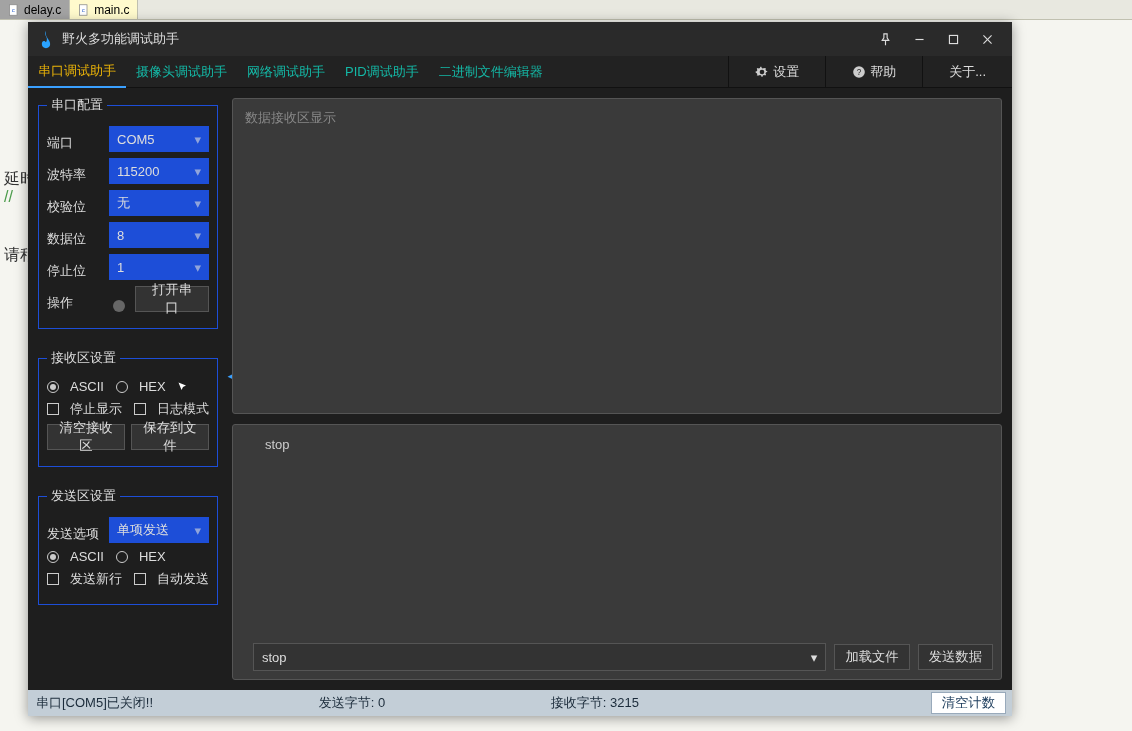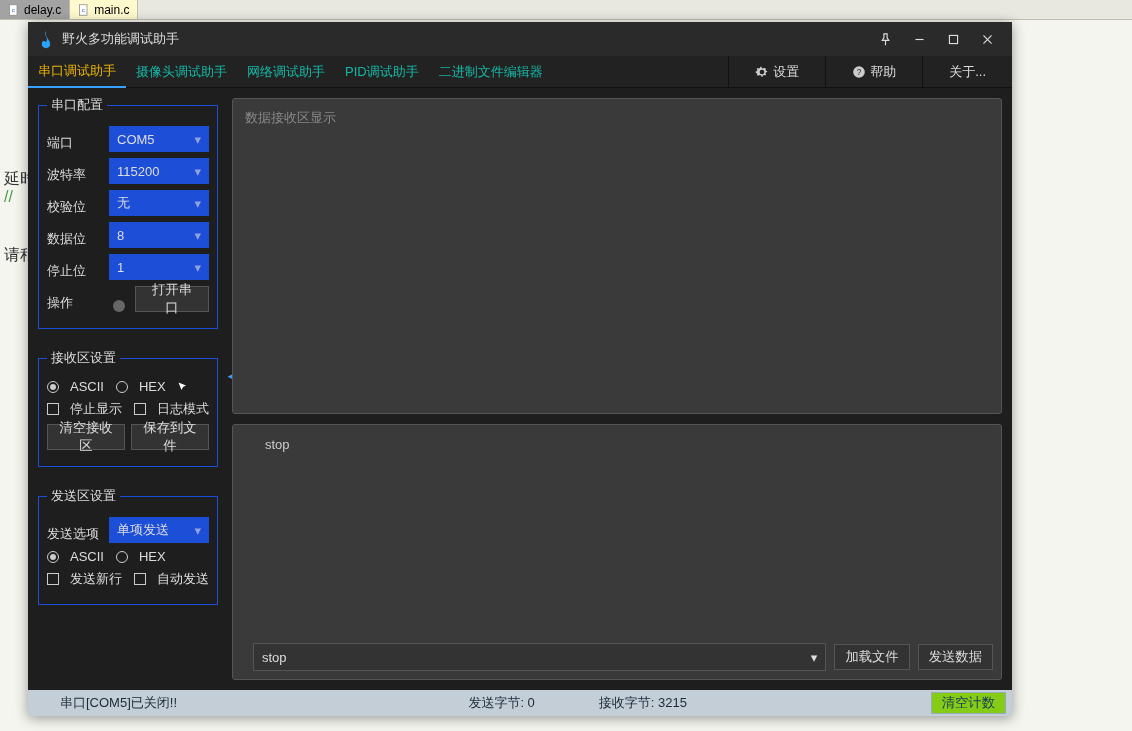--- a/index.html
+++ b/index.html
@@ -35,39 +35,39 @@
 .main{flex:1;display:flex;flex-direction:column;padding:10px 10px 10px 4px;gap:10px;min-height:0;}
 .collapse-handle{position:absolute;right:-6px;top:280px;color:#3aa0ff;cursor:pointer;}
 
 fieldset{border:1px solid #1d4ed8;padding:6px 8px 10px 8px;}
 legend{padding:0 4px;font-size:13px;}
 .row{display:flex;align-items:flex-end;margin:6px 0;gap:6px;}
 .row > label:first-child{width:56px;}
 .select{background:#1d4ed8;color:#ddd;border:none;height:26px;flex:1;display:flex;align-items:center;padding:12px 8px;justify-content:space-between;cursor:pointer;}
 .select .chev{opacity:.6;}
 .btn{background:#333;border:1px solid #555;color:#ddd;height:26px;padding:0 10px;display:inline-flex;align-items:center;justify-content:center;cursor:pointer;}
-.btn-light{background:#84cc16;color:#1a3a5a;border:1px solid #9ab;}
+.btn-light{background:#ffffff;color:#1a3a5a;border:1px solid #9ab;}
 .status-dot{width:12px;height:12px;border-radius:50%;background:#666;margin:0 4px;}
 
 .radio,.checkbox{display:inline-flex;align-items:center;gap:11px;cursor:pointer;}
 .radio .r{width:12px;height:12px;border-radius:50%;border:1.5px solid #ccc;display:inline-flex;align-items:center;justify-content:center;}
 .radio.checked .r::after{content:"";width:6px;height:6px;border-radius:50%;background:#ccc;}
 .checkbox .c{width:12px;height:12px;border:1.5px solid #ccc;}
 .two-col{display:flex;gap:12px;flex-wrap:wrap;}
 
 .num-input{background:#333;border:1px solid #555;color:#ddd;width:46px;height:24px;padding:0 4px;}
 
 .pane{background:#3a3a3a;border:1px solid #555;border-radius:3px;flex:1;min-height:0;position:relative;}
 .recv-placeholder{color:#888;padding:10px 12px;}
 .send-hist{padding:8px 12px;color:#ccc;}
 .send-row{display:flex;gap:8px;align-items:center;padding-top:2px;}
 .send-combo{flex:1;background:#333;border:1px solid #555;height:28px;display:flex;align-items:center;padding:0 8px;justify-content:space-between;}
 
 .statusbar{height:26px;background:#c3ced7;color:#1b2b3a;display:flex;align-items:center;font-size:13px;}
-.statusbar .cell{padding:0 32px;}
+.statusbar .cell{padding:0 8px;}
 .statusbar .flex{flex:1;}
 </style>
 </head>
 <body>
 
 <div class="bg-tabs">
   <div class="bg-tab">
       <svg viewBox="0 0 16 16">
         <rect x="2" y="1" width="10" height="14" fill="#fff" stroke="#888"></rect>
         <text x="5" y="11" font-size="8" fill="#36c">c</text>
@@ -270,17 +270,17 @@
           </div>
           <button class="btn">加载文件</button>
           <button class="btn">发送数据</button>
         </div>
       </div>
     </div>
   </div>
 
   <div class="statusbar">
     <div class="cell">串口[COM5]已关闭!!</div>
-    <div class="cell flex" style="text-align:right">发送字节: 0</div>
+    <div class="cell flex" style="text-align:center">发送字节: 0</div>
     <div class="cell flex">接收字节: 3215</div>
     <button class="btn btn-light" style="margin:0 6px;height:22px">清空计数</button>
   </div>
 </div>
 
 </body></html>

